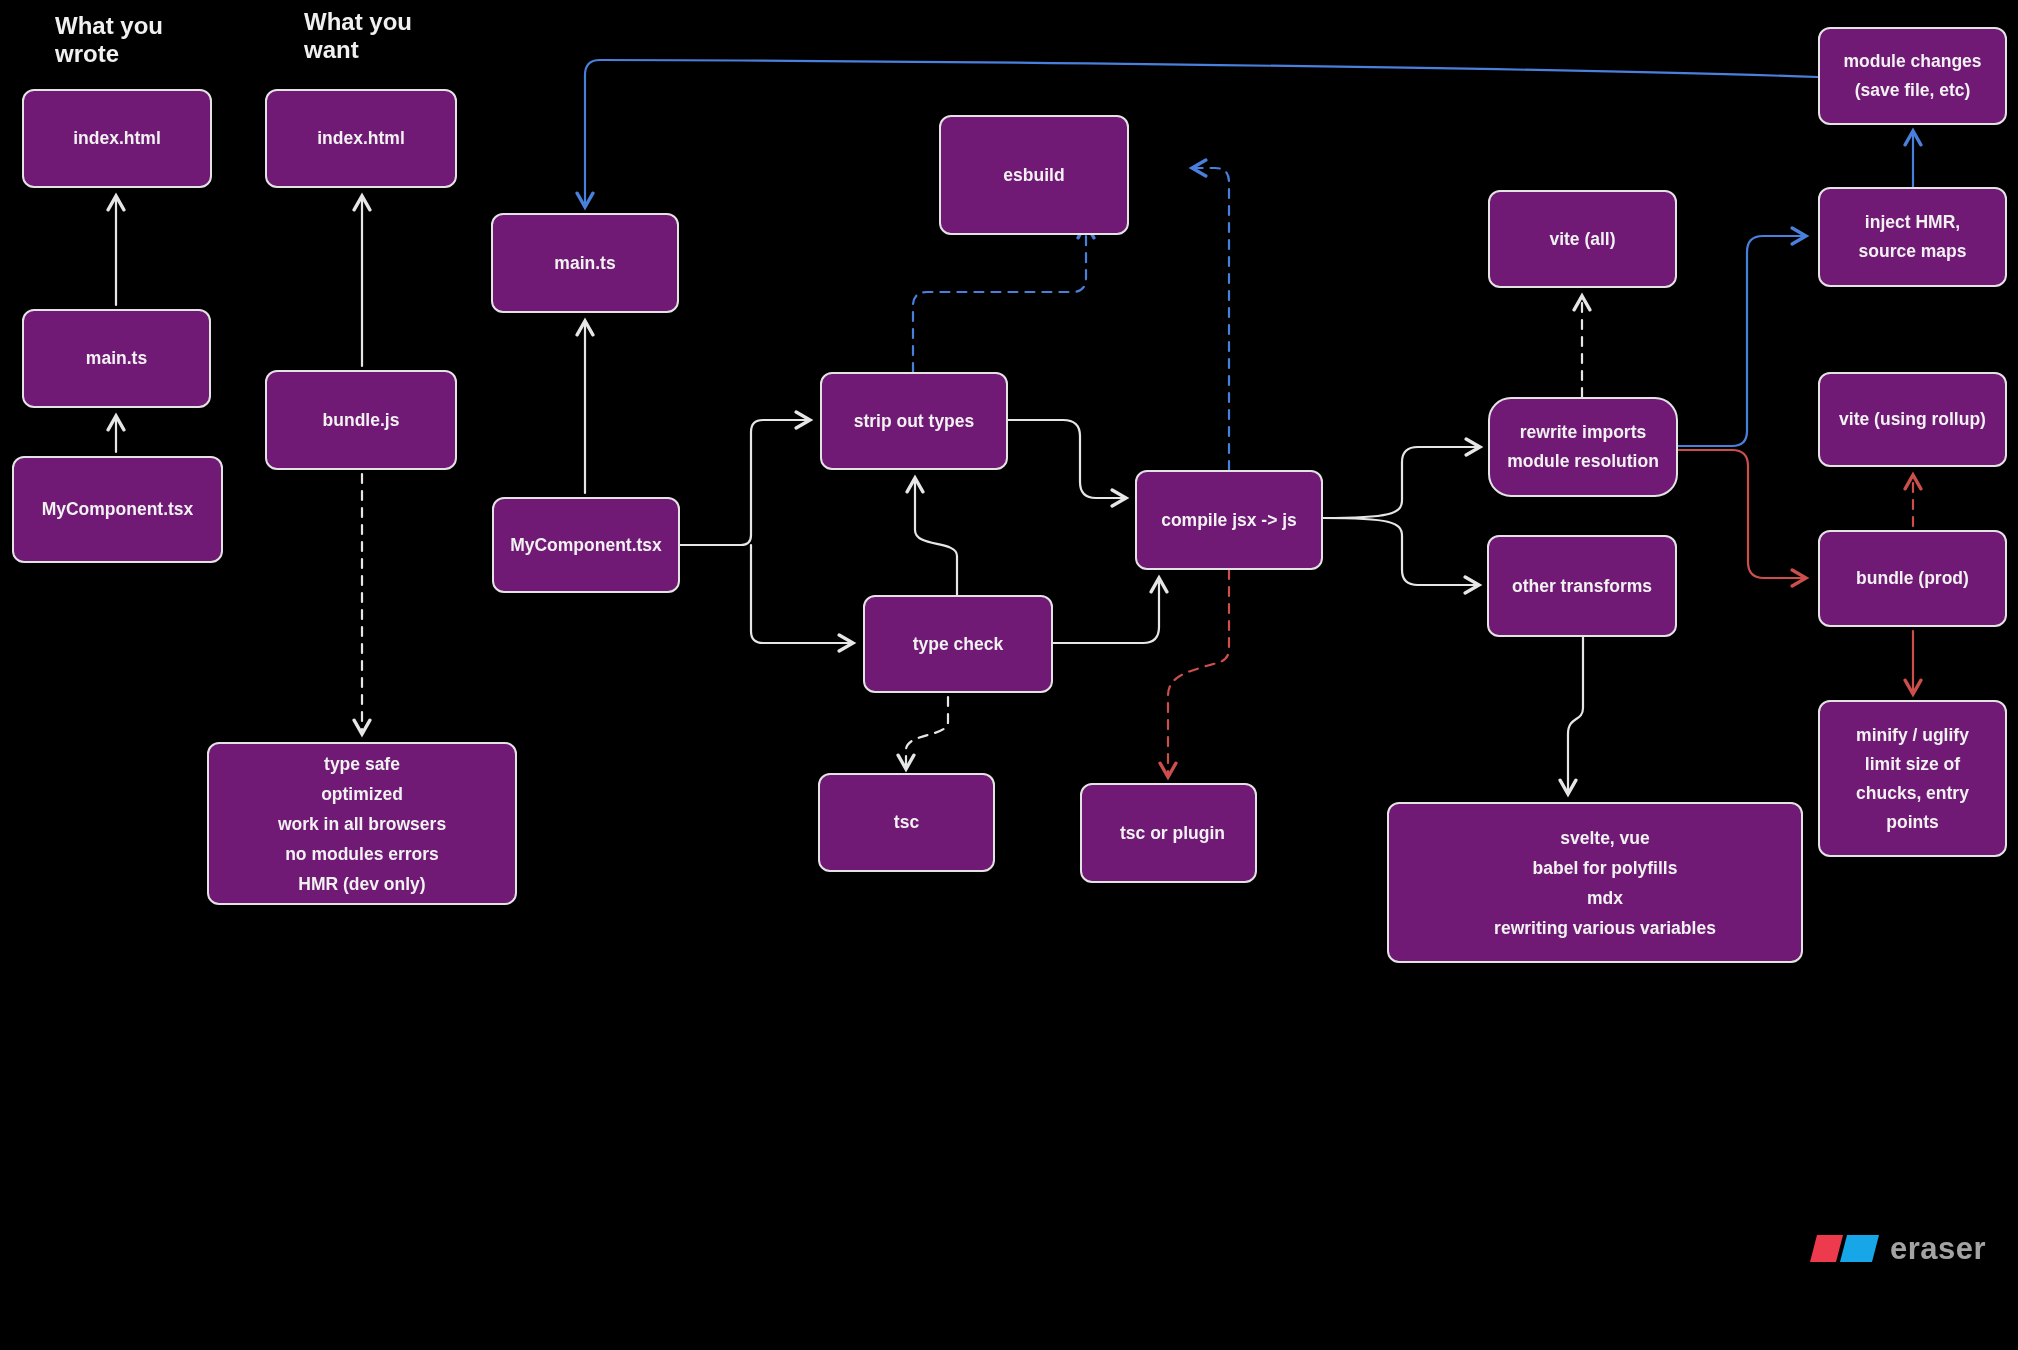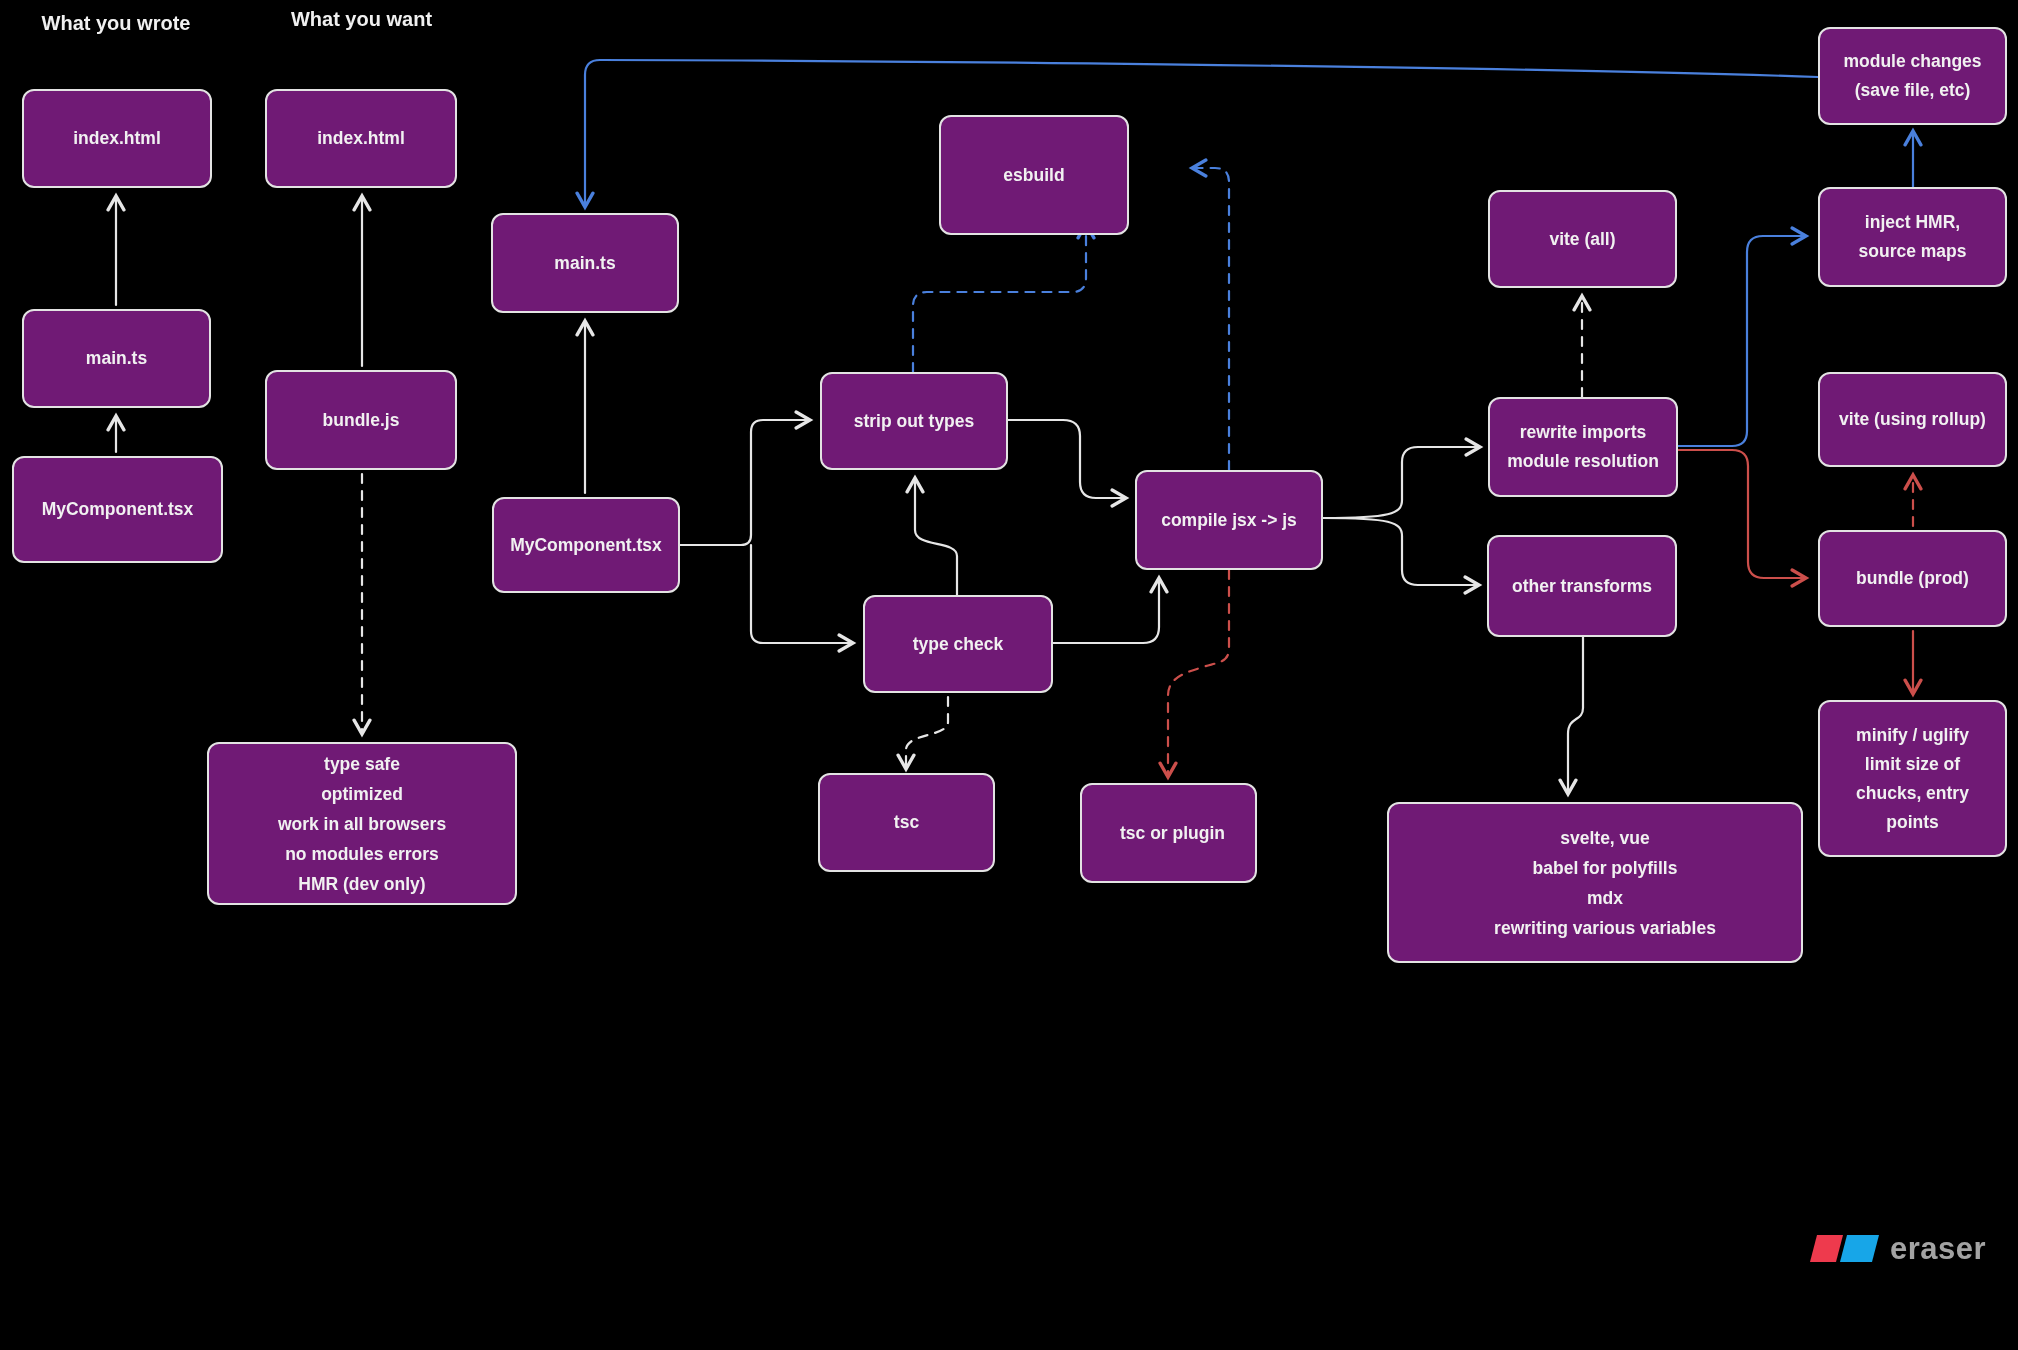--- a/index.html
+++ b/index.html
@@ -14,21 +14,21 @@
   .r,.rd{stroke:#cc4f4b;}
   .wd,.bd,.rd{stroke-dasharray:9 8;}
   .node{
     position:absolute;box-sizing:border-box;
     border:2.2px solid #e3e3e3;border-radius:12px;background:#701a75;
     display:flex;flex-direction:column;align-items:center;justify-content:center;
     color:#f1f1f1;font-size:17.5px;font-weight:bold;line-height:29px;text-align:center;
   }
   .node .ln,.node .lbl{display:block;}
   .col-header{
-    position:absolute;color:#f0f0f0;font-size:20px;font-weight:bold;text-align:center;
+    position:absolute;color:#f0f0f0;font-size:24px;font-weight:bold;margin-left:15px;
   }
   .logo{
     position:absolute;display:flex;align-items:center;gap:11px;
   }
   .logo .wordmark{color:#a3a3a3;font-size:31px;font-weight:bold;letter-spacing:.5px;}
 </style>
 </head>
 <body>
 
 <div id="canvas">
@@ -125,21 +125,21 @@
   <div class="node" style="left:1135px;top:470px;width:188px;height:100px;">
     <span class="lbl">compile jsx -&gt; js</span>
   </div>
   <div class="node" style="left:1080px;top:783px;width:177px;height:100px;padding-left:8px;">
     <span class="lbl">tsc or plugin</span>
   </div>
 
   <div class="node" style="left:1488px;top:190px;width:189px;height:98px;">
     <span class="lbl">vite (all)</span>
   </div>
-  <div class="node" style="left:1488px;top:397px;width:190px;height:100px;">
+  <div class="node" style="left:1488px;top:397px;width:190px;height:100px;border-radius:23px;">
     <span class="ln">rewrite imports</span>
     <span class="ln">module resolution</span>
   </div>
   <div class="node" style="left:1487px;top:535px;width:190px;height:102px;">
     <span class="lbl">other transforms</span>
   </div>
   <div class="node" style="left:1387px;top:802px;width:416px;height:161px;line-height:30px;padding-left:20px;">
     <span class="ln">svelte, vue</span>
     <span class="ln">babel for polyfills</span>
     <span class="ln">mdx</span>

